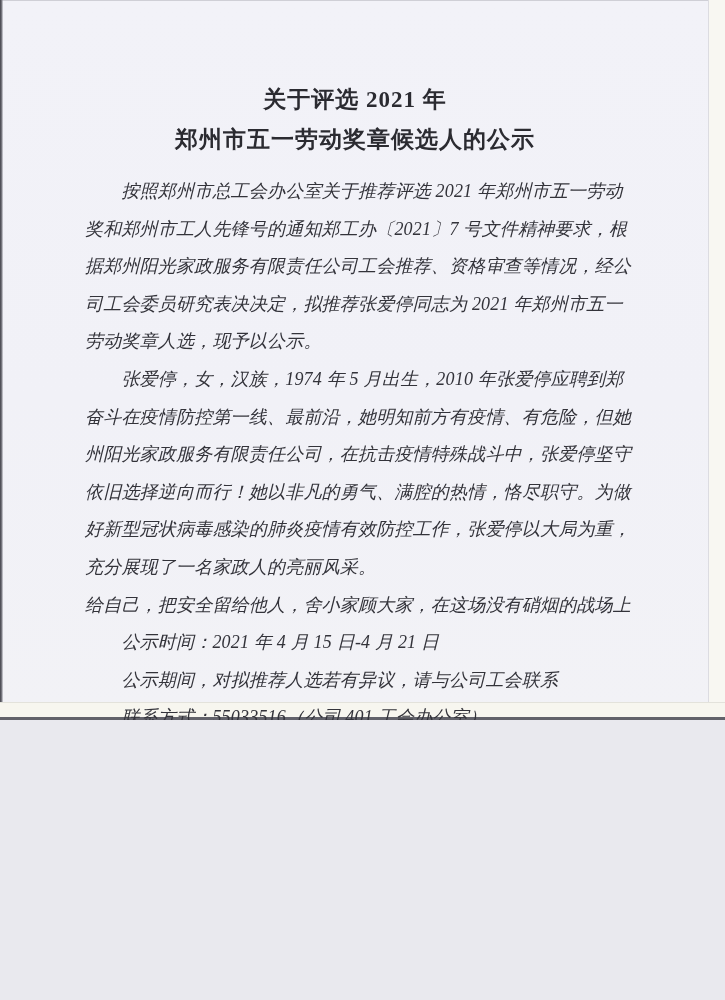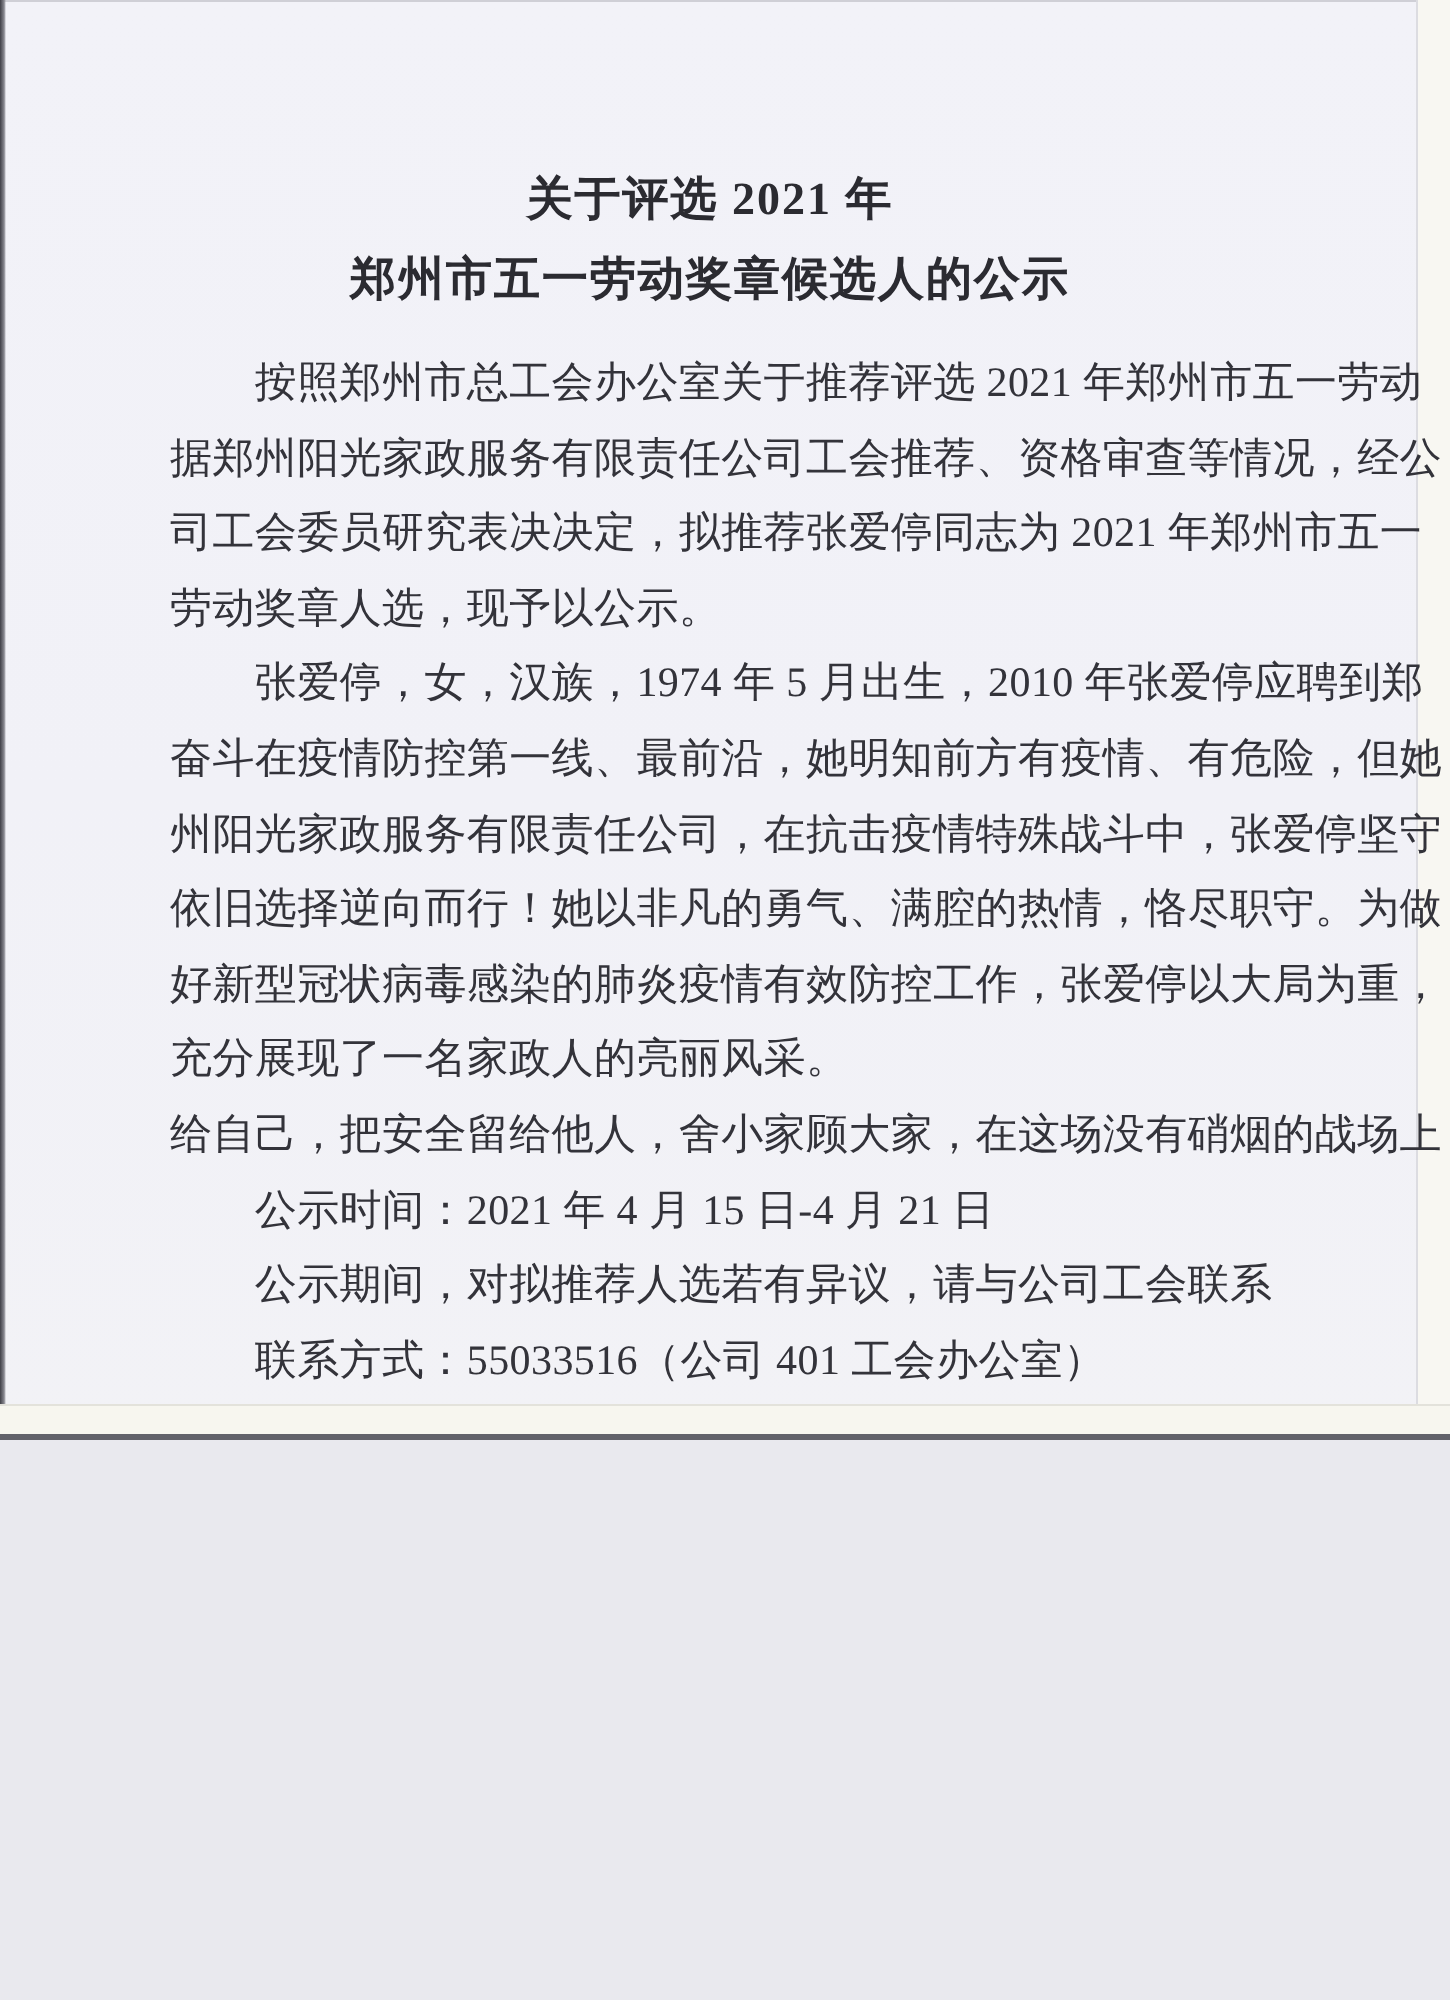--- a/index.html
+++ b/index.html
@@ -27,21 +27,21 @@
   .title-line {
     position: absolute; left: 85px; width: 540px;
     text-align: center; font-weight: bold; color: #2b2b31;
     font-size: 23px; letter-spacing: 1px; white-space: pre;
   }
   .title-1 { top: 84px; }
   .title-2 { top: 124px; }
 
   .body-text {
     position: absolute; left: 85px; top: 173px; width: 545px;
-    color: #33333a; font-size: 21px;
+    color: #33333a; font-size: 18px; font-style: italic;
   }
   .body-text .line {
     height: 37.6px; line-height: 37.6px;
     white-space: pre; letter-spacing: 0.2px;
   }
 
   .sig-org  {
     position: absolute; left: 287px; top: 800px;
     font-size: 17px; color: #33333a; white-space: pre; letter-spacing: 0.2px;
   }
@@ -73,20 +73,21 @@
   <div class="edge-right"></div>
   <div class="edge-bottom"></div>
   <div class="edge-bottom-line"></div>
 
   <div class="title-line title-1">关于评选 2021 年</div>
 
   <div class="title-line title-2">郑州市五一劳动奖章候选人的公示</div>
 
   <div class="body-text">
       <div class="line">　　按照郑州市总工会办公室关于推荐评选 2021 年郑州市五一劳动</div>
+      <div class="line">奖和郑州市工人先锋号的通知郑工办〔2021〕7 号文件精神要求，根</div>
       <div class="line">据郑州阳光家政服务有限责任公司工会推荐、资格审查等情况，经公</div>
       <div class="line">司工会委员研究表决决定，拟推荐张爱停同志为 2021 年郑州市五一</div>
       <div class="line">劳动奖章人选，现予以公示。</div>
       <div class="line">　　张爱停，女，汉族，1974 年 5 月出生，2010 年张爱停应聘到郑</div>
       <div class="line">奋斗在疫情防控第一线、最前沿，她明知前方有疫情、有危险，但她</div>
       <div class="line">州阳光家政服务有限责任公司，在抗击疫情特殊战斗中，张爱停坚守</div>
       <div class="line">依旧选择逆向而行！她以非凡的勇气、满腔的热情，恪尽职守。为做</div>
       <div class="line">好新型冠状病毒感染的肺炎疫情有效防控工作，张爱停以大局为重，</div>
       <div class="line">充分展现了一名家政人的亮丽风采。</div>
       <div class="line">给自己，把安全留给他人，舍小家顾大家，在这场没有硝烟的战场上</div>

